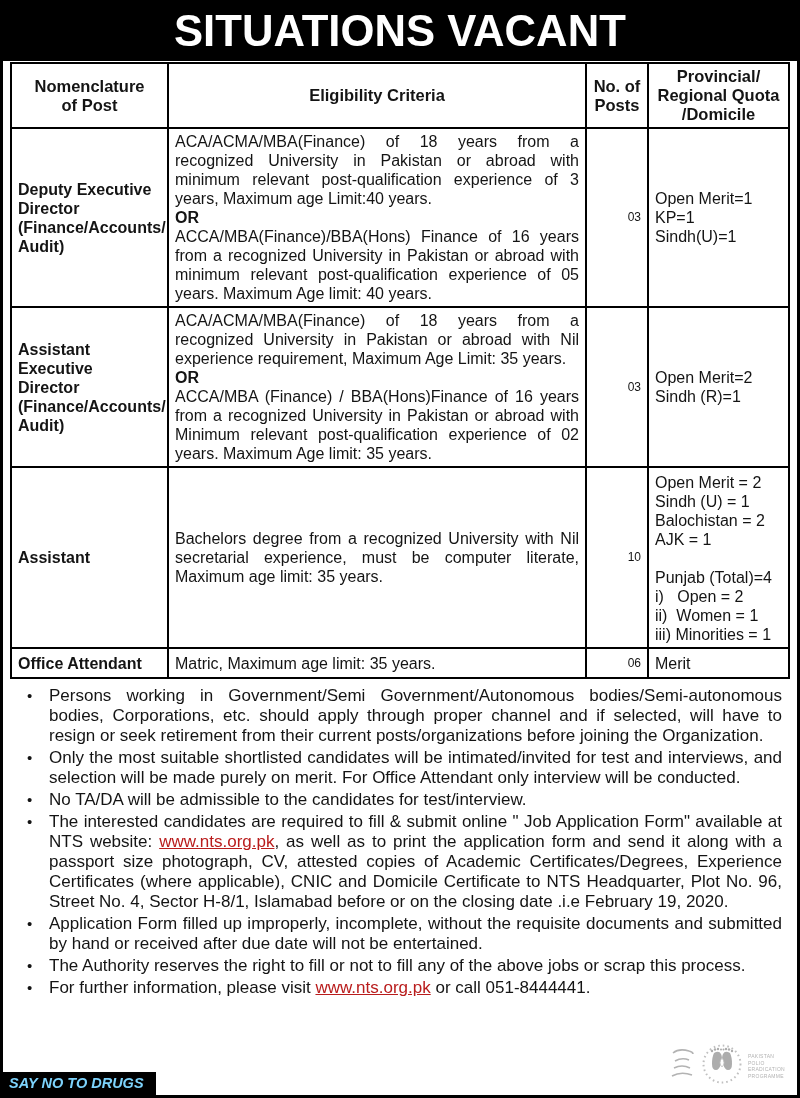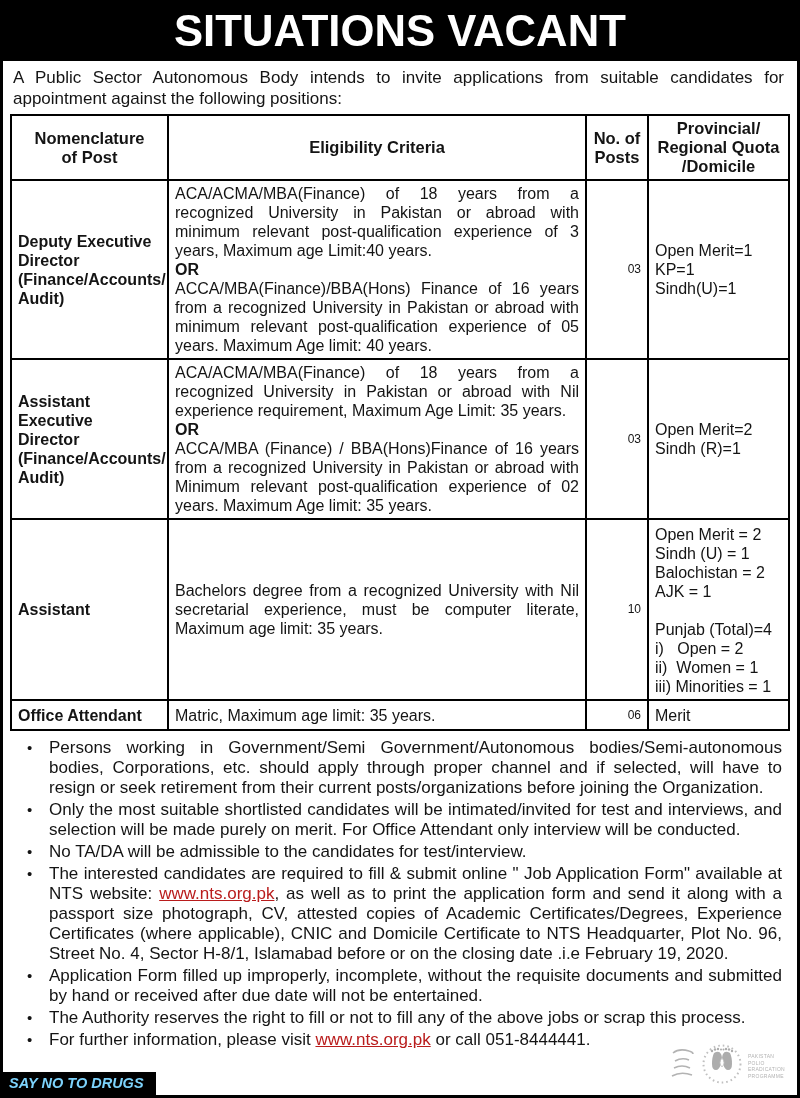--- a/index.html
+++ b/index.html
@@ -55,21 +55,20 @@
 </style>
 </head>
 <body>
 
 <div class="page">
 
   <div class="banner">
     <div class="title">SITUATIONS VACANT</div>
   </div>
 
-  <div class="intro">A Public Sector Autonomous Body intends to invite applications from suitable candidates for appointment against the following positions:</div>
 
   <table class="jobs">
     <colgroup>
       <col style="width:157px">
         <col style="width:418px">
         <col style="width:62px">
         <col>
     </colgroup>
     <tbody>
         <tr>

